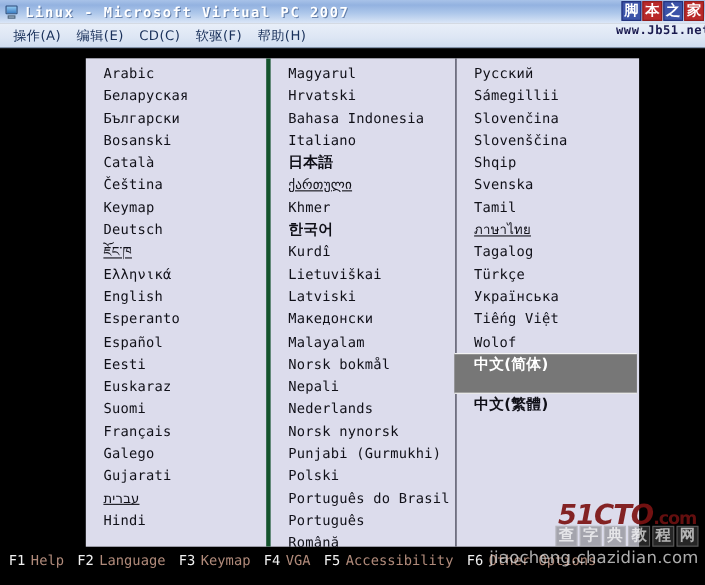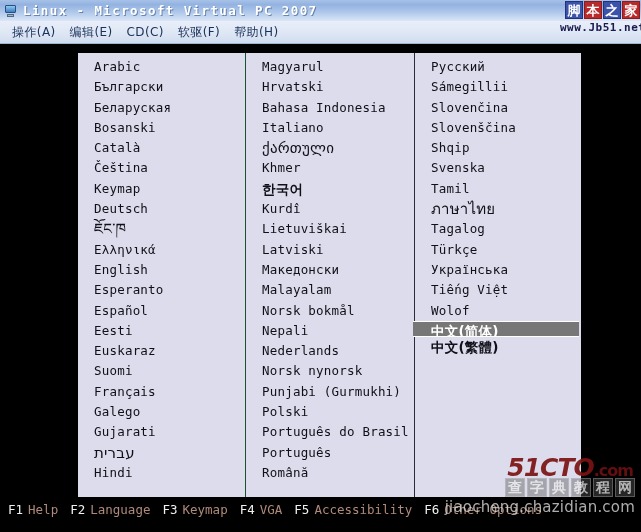--- a/index.html
+++ b/index.html
@@ -145,52 +145,53 @@
     display: flex;
     overflow: hidden;
   }
   .lcol {
     box-sizing: border-box;
     padding: 4px 0 0 0;
   }
   .lcol.c1 { width: 168px; padding-left: 14px; }
   .lcol.c2 { width: 169px; padding-left: 14px; border-right: 1px solid #2a2a3a; }
   .lcol.c3 { width: 166px; padding-left: 14px; }
-  .lcol.c1 { border-right: 1px solid #14532d; }
+  .lcol.c1 { border-right: 4px solid #14532d; }
 
   .litem {
     font-family: "DejaVu Sans Mono", "Liberation Mono", monospace;
     font-size: 12.5px;
     line-height: 20.3px;
     height: 20.3px;
     color: #101018;
     white-space: nowrap;
     overflow: hidden;
     padding-left: 2px;
     letter-spacing: .2px;
   }
   .litem.cjk {
     font-family: "DejaVu Sans", "Liberation Sans", sans-serif;
     font-size: 13.5px;
     font-weight: bold;
   }
   .litem.script {
     font-family: "DejaVu Sans", "Liberation Sans", sans-serif;
-    font-size: 15px;
+    font-size: 12px;
+    text-decoration: underline;
   }
   .litem.selected {
     background: #777777;
     color: #ffffff;
     border-top: 1px solid #ffffff;
     border-bottom: 1px solid #ffffff;
     margin-left: -16px;
     padding-left: 18px;
     width: 166px;
     box-sizing: border-box;
-    height: 16px;
+    height: 37px;
     line-height: 18.3px;
   }
 
   
   .fnbar {
     position: absolute;
     left: 0; bottom: 14px;
     width: 641px; height: 18px;
     display: flex;
     align-items: center;
@@ -285,22 +286,22 @@
       <span>家</span>
     </div>
     <div class="url">www.Jb51.net</div>
   </div>
 
   <div class="vmscreen">
 
     <div class="listbox">
       <div class="lcol c1">
           <div class="litem">Arabic</div>
+          <div class="litem">Беларуская</div>
           <div class="litem">Български</div>
-          <div class="litem">Беларуская</div>
           <div class="litem">Bosanski</div>
           <div class="litem">Català</div>
           <div class="litem">Čeština</div>
           <div class="litem">Keymap</div>
           <div class="litem">Deutsch</div>
           <div class="litem script">ཇོང་ཁ</div>
           <div class="litem">Ελληνικά</div>
           <div class="litem">English</div>
           <div class="litem">Esperanto</div>
           <div class="litem">Español</div>
@@ -311,20 +312,21 @@
           <div class="litem">Galego</div>
           <div class="litem">Gujarati</div>
           <div class="litem script">עברית</div>
           <div class="litem">Hindi</div>
         </div>
       <div class="lcol c2">
           <div class="litem">Magyarul</div>
           <div class="litem">Hrvatski</div>
           <div class="litem">Bahasa Indonesia</div>
           <div class="litem">Italiano</div>
+          <div class="litem cjk">日本語</div>
           <div class="litem script">ქართული</div>
           <div class="litem">Khmer</div>
           <div class="litem cjk">한국어</div>
           <div class="litem">Kurdî</div>
           <div class="litem">Lietuviškai</div>
           <div class="litem">Latviski</div>
           <div class="litem">Македонски</div>
           <div class="litem">Malayalam</div>
           <div class="litem">Norsk bokmål</div>
           <div class="litem">Nepali</div>

